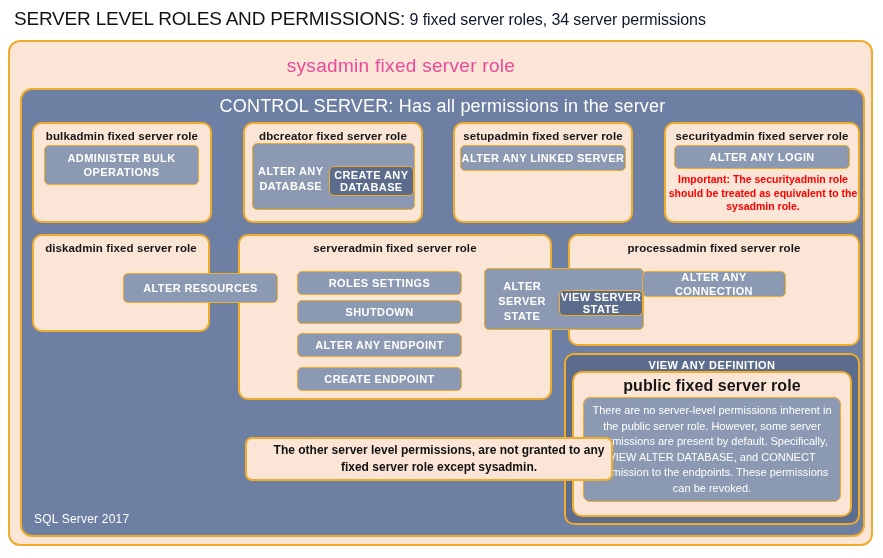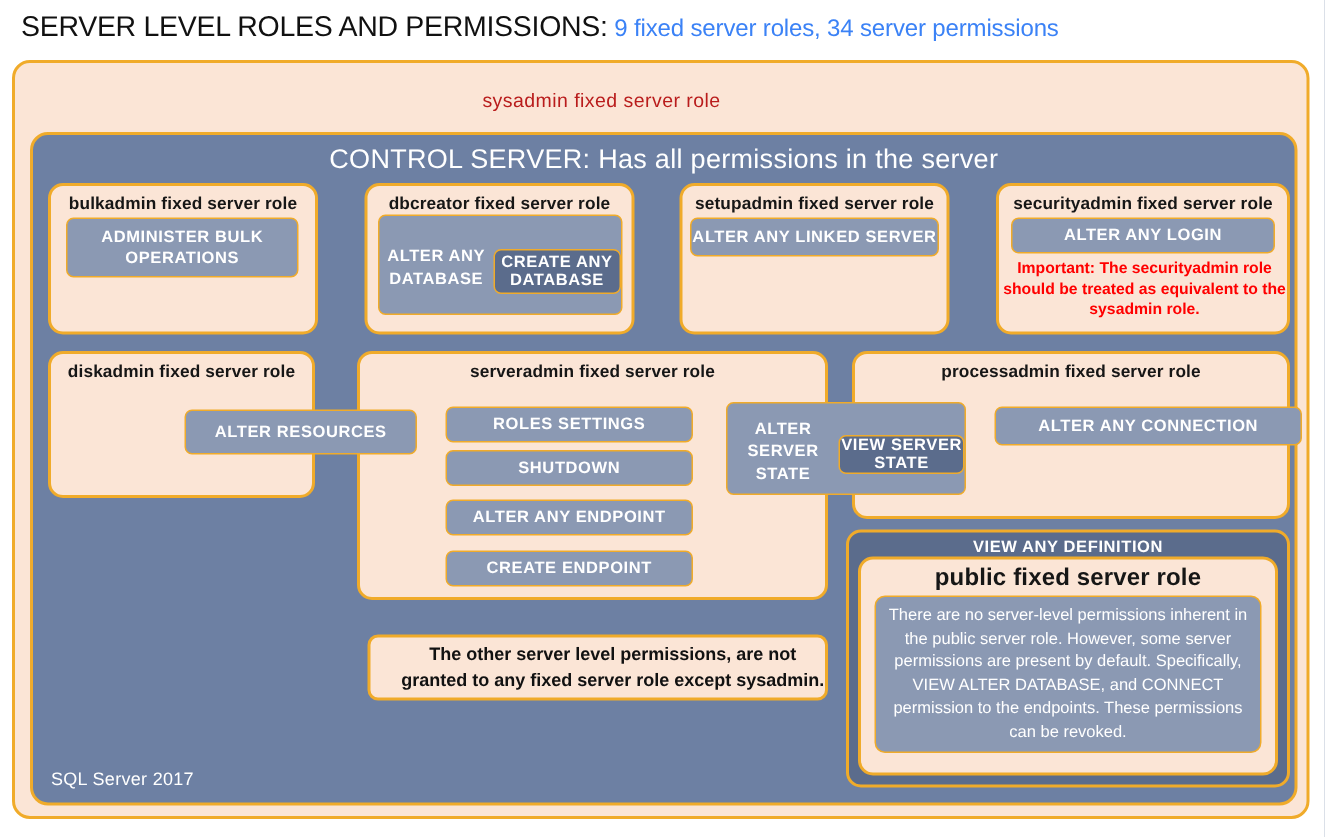--- a/index.html
+++ b/index.html
@@ -6,38 +6,38 @@
   body{
     width:883px;height:558px;position:relative;overflow:hidden;
     font-family:"Liberation Sans", sans-serif;
     -webkit-font-smoothing:antialiased;
   }
   .abs{position:absolute;box-sizing:border-box;}
 
   
   #title{left:14px;top:8px;width:860px;height:28px;white-space:nowrap;}
   #title .t-strong{font-size:19px;color:#111;letter-spacing:-.2px;}
-  #title .t-rest{font-size:16px;color:#3b82f6;letter-spacing:-.1px;}
+  #title .t-rest{font-size:16px;color:#0f172a;letter-spacing:-.1px;}
 
   
   .peach-frame{
     background:#fbe5d6;border:2px solid #f0ab2a;border-radius:12px;
   }
   .slate-panel{
     background:#6d80a3;border:2px solid #f0ab2a;border-radius:12px;
   }
   .dark-panel{
     background:#5b6c8c;border:2px solid #f0ab2a;border-radius:10px;
   }
 
   
   #sysadmin-label{
     left:8px;top:44px;width:786px;height:44px;
     display:flex;align-items:center;justify-content:center;
-    font-size:13px;color:#b91c1c;letter-spacing:.3px;
+    font-size:19px;color:#ec4899;letter-spacing:.3px;
   }
   
   #control-server-label{
     left:20px;top:88px;width:845px;height:36px;
     display:flex;align-items:center;justify-content:center;
     font-size:18px;color:#ffffff;letter-spacing:.2px;
   }
 
   
   .role-box{
@@ -155,27 +155,27 @@
 <div class="abs perm" style="left:297px;top:271px;width:165px;height:24px;">ROLES SETTINGS</div>
 <div class="abs perm" style="left:297px;top:300px;width:165px;height:24px;">SHUTDOWN</div>
 <div class="abs perm" style="left:297px;top:333px;width:165px;height:24px;">ALTER ANY ENDPOINT</div>
 <div class="abs perm" style="left:297px;top:367px;width:165px;height:24px;">CREATE  ENDPOINT</div>
 
 <div class="abs perm-stack" style="left:484px;top:268px;width:160px;height:62px;">
   <div class="lbl">ALTER SERVER STATE</div>
   <div class="perm-dark" style="width:142px;height:24px;margin-top:4px;">VIEW SERVER  STATE</div>
 </div>
 
-<div class="abs perm" style="left:663px;top:271px;width:205px;height:26px;">ALTER ANY CONNECTION</div>
+<div class="abs perm" style="left:642px;top:271px;width:144px;height:26px;">ALTER ANY CONNECTION</div>
 
 <div class="abs dark-panel" style="left:564px;top:353px;width:296px;height:172px;">
   <div id="view-any-def-label">VIEW ANY DEFINITION</div>
 </div>
 
 <div class="abs role-box" style="left:572px;top:371px;width:280px;height:146px;">
   <div class="role-title" style="font-size:16px;">public  fixed server role</div>
 </div>
 
 <div class="abs note-body" style="left:583px;top:397px;width:258px;height:105px;">There are no server-level permissions inherent in the public server role. However, some server permissions are present by default. Specifically, VIEW ALTER DATABASE, and CONNECT permission to the endpoints. These permissions can be revoked.</div>
 
-<div class="abs note" style="left:245px;top:423px;width:307px;height:44px;padding-left:20px;">The other server level permissions,  are not granted to any fixed server role except sysadmin.</div>
+<div class="abs note" style="left:245px;top:437px;width:368px;height:44px;padding-left:20px;">The other server level permissions,  are not granted to any fixed server role except sysadmin.</div>
 
 <div class="abs" id="footer-label">SQL Server 2017</div>
 
 </body></html>

